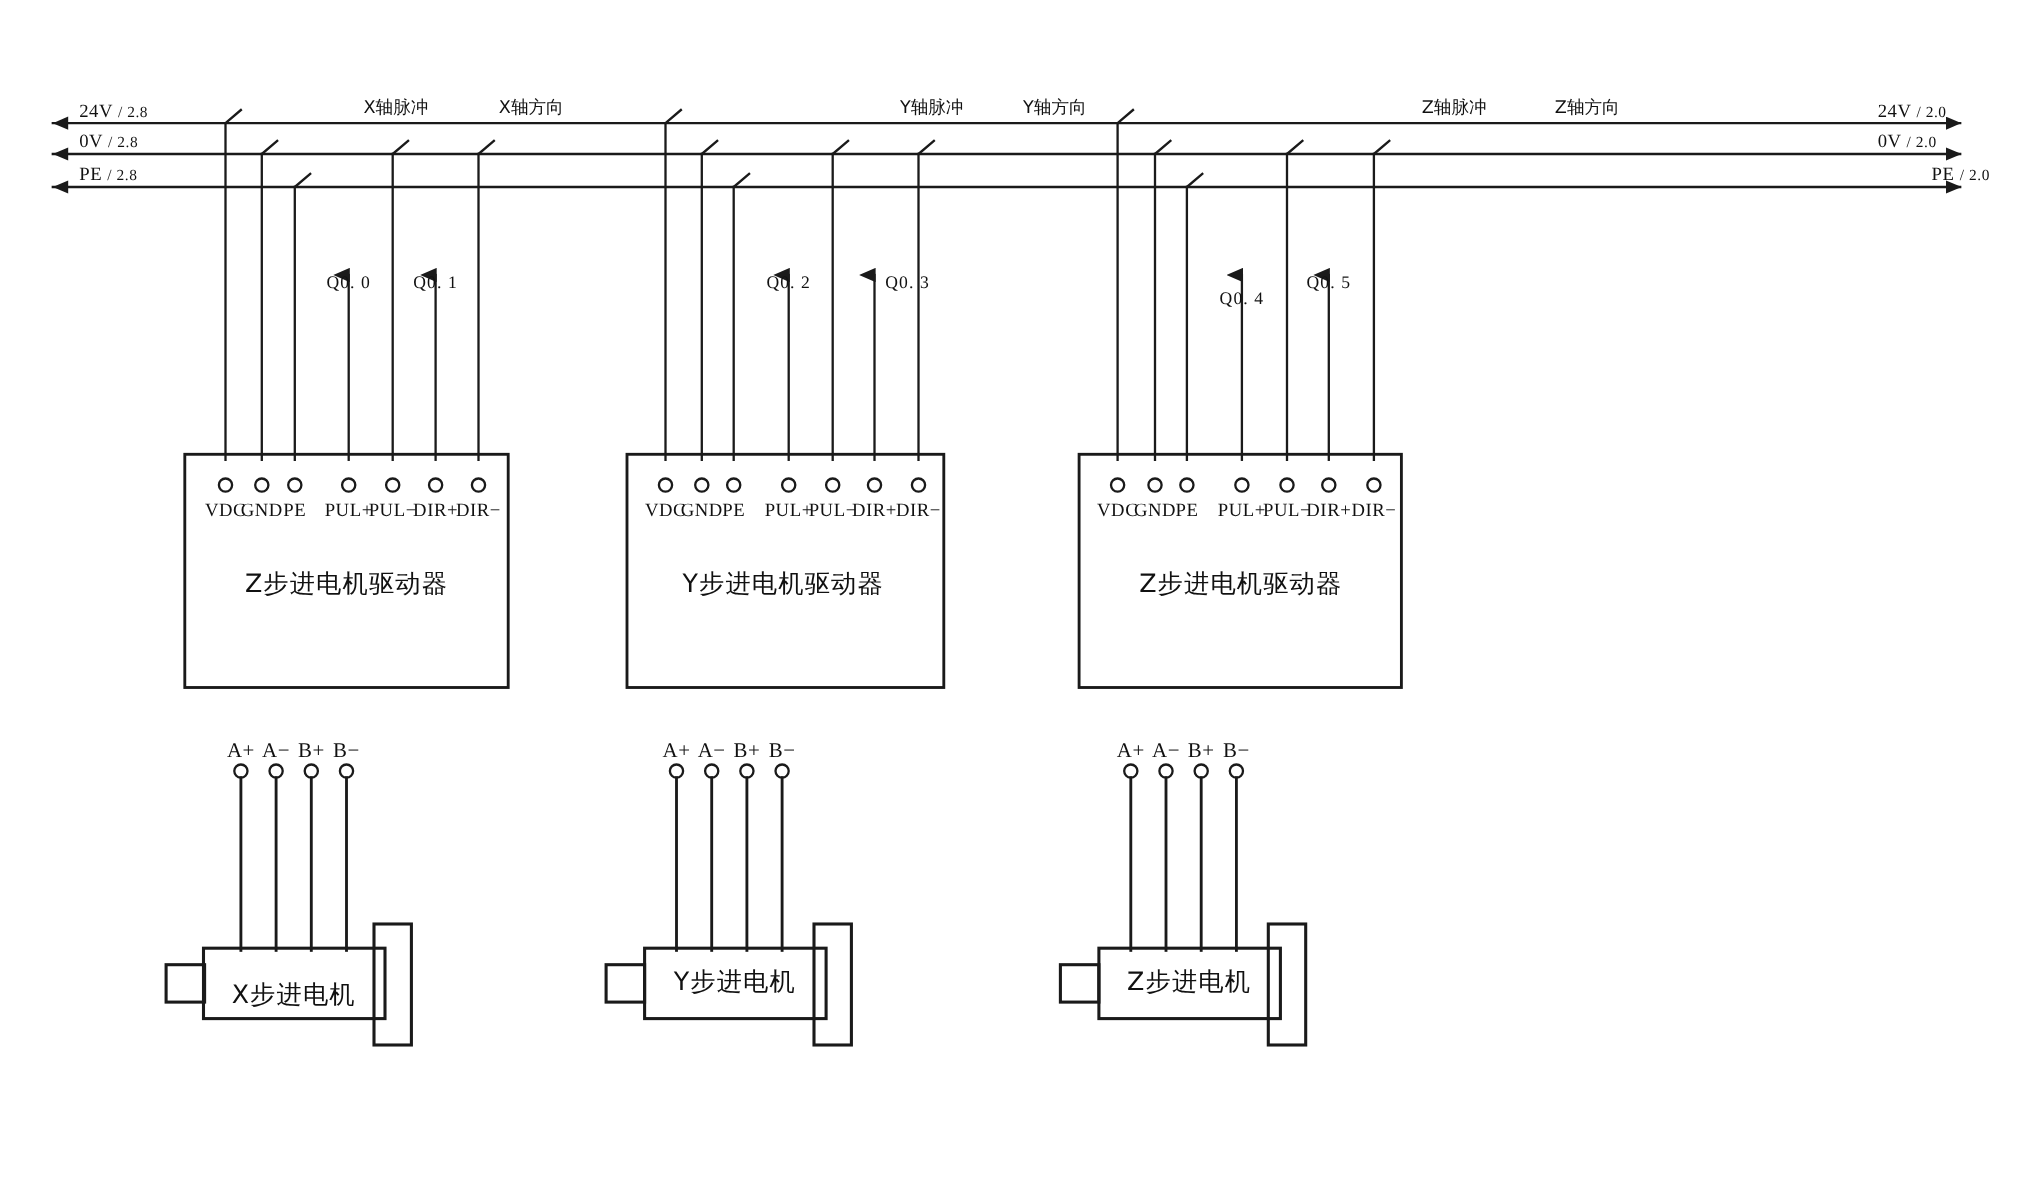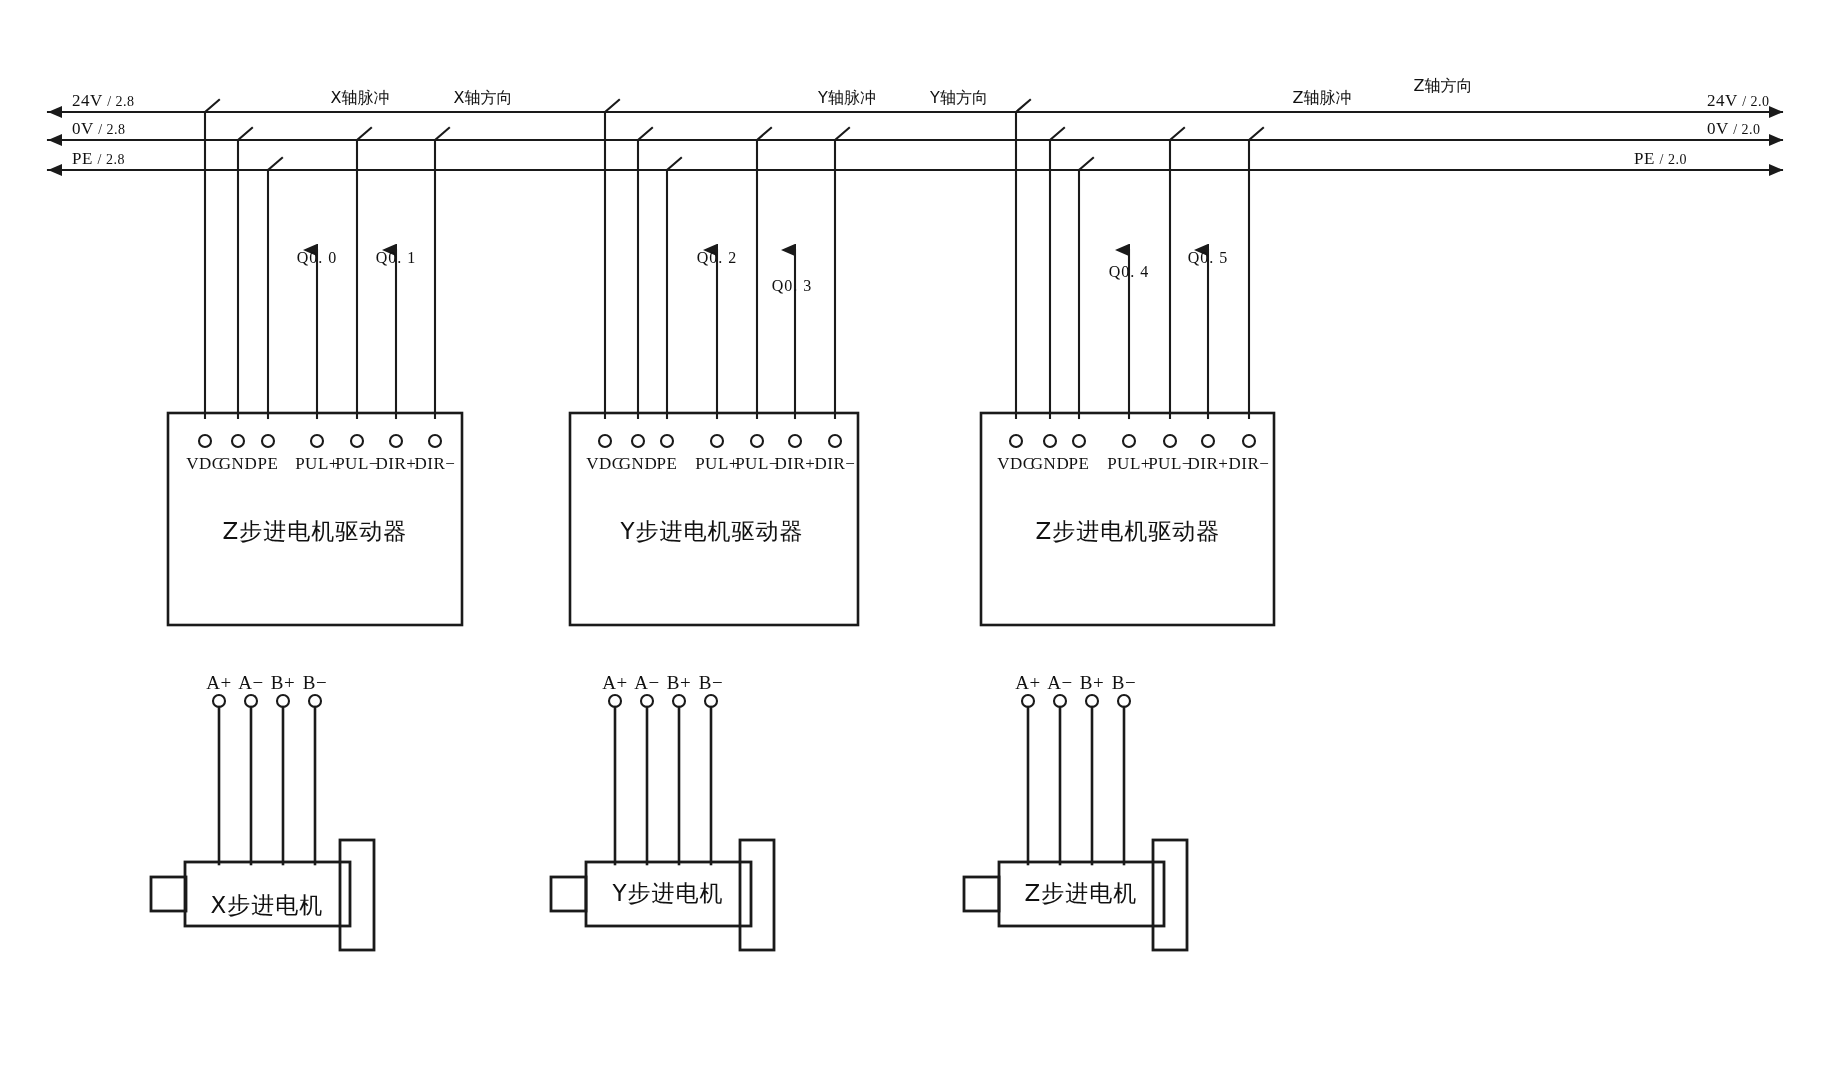--- a/index.html
+++ b/index.html
@@ -170,36 +170,36 @@
   </div>
 
   <div class="lbl railname" style="left:1707px;top:92px;">
     <span>24V</span>
     <span class="railsub">/ 2.0</span>
   </div>
   <div class="lbl railname" style="left:1707px;top:120px;">
     <span>0V</span>
     <span class="railsub">/ 2.0</span>
   </div>
-  <div class="lbl railname" style="left:1634px;top:150px;">
+  <div class="lbl railname" style="left:1756px;top:150px;">
     <span>PE</span>
     <span class="railsub">/ 2.0</span>
   </div>
 
   <div class="lbl axisttl ctr" style="left:360px;top:90px;">X轴脉冲</div>
   <div class="lbl axisttl ctr" style="left:483px;top:90px;">X轴方向</div>
   <div class="lbl axisttl ctr" style="left:847px;top:90px;">Y轴脉冲</div>
   <div class="lbl axisttl ctr" style="left:959px;top:90px;">Y轴方向</div>
   <div class="lbl axisttl ctr" style="left:1322px;top:90px;">Z轴脉冲</div>
-  <div class="lbl axisttl ctr" style="left:1443px;top:78px;text-align:center;">Z轴方向</div>
+  <div class="lbl axisttl ctr" style="left:1443px;top:90px;text-align:center;">Z轴方向</div>
 
   <div class="lbl qlbl ctr" style="left:317px;top:250px;">Q0. 0</div>
   <div class="lbl qlbl ctr" style="left:396px;top:250px;">Q0. 1</div>
   <div class="lbl qlbl ctr" style="left:717px;top:250px;">Q0. 2</div>
-  <div class="lbl qlbl ctr" style="left:792px;top:250px;margin-top:28px;">Q0. 3</div>
+  <div class="lbl qlbl ctr" style="left:825px;top:250px;">Q0. 3</div>
   <div class="lbl qlbl ctr" style="left:1129px;top:250px;margin-top:14px;">Q0. 4</div>
   <div class="lbl qlbl ctr" style="left:1208px;top:250px;">Q0. 5</div>
 
   <div class="lbl term ctr" style="left:205px;top:455px;">VDC</div>
   <div class="lbl term ctr" style="left:238px;top:455px;">GND</div>
   <div class="lbl term ctr" style="left:268px;top:455px;">PE</div>
   <div class="lbl term ctr" style="left:317px;top:455px;">PUL+</div>
   <div class="lbl term ctr" style="left:357px;top:455px;">PUL−</div>
   <div class="lbl term ctr" style="left:396px;top:455px;">DIR+</div>
   <div class="lbl term ctr" style="left:435px;top:455px;">DIR−</div>

